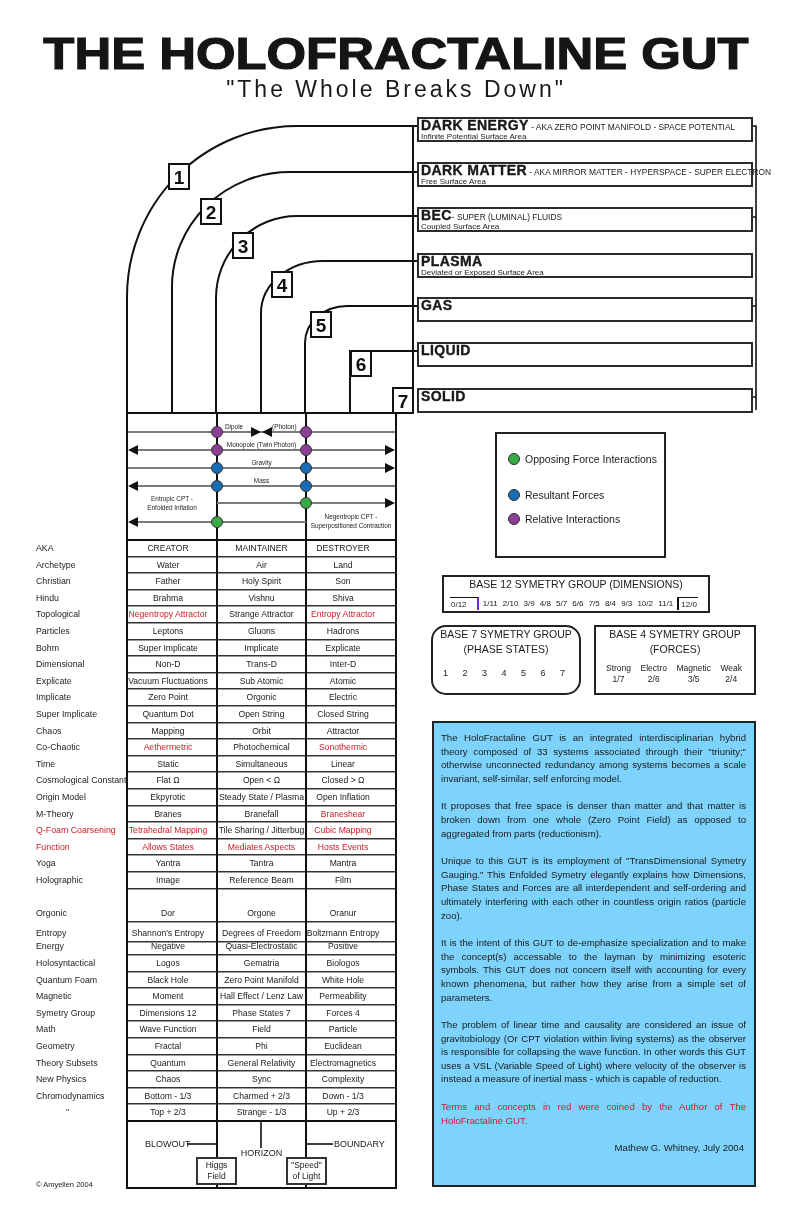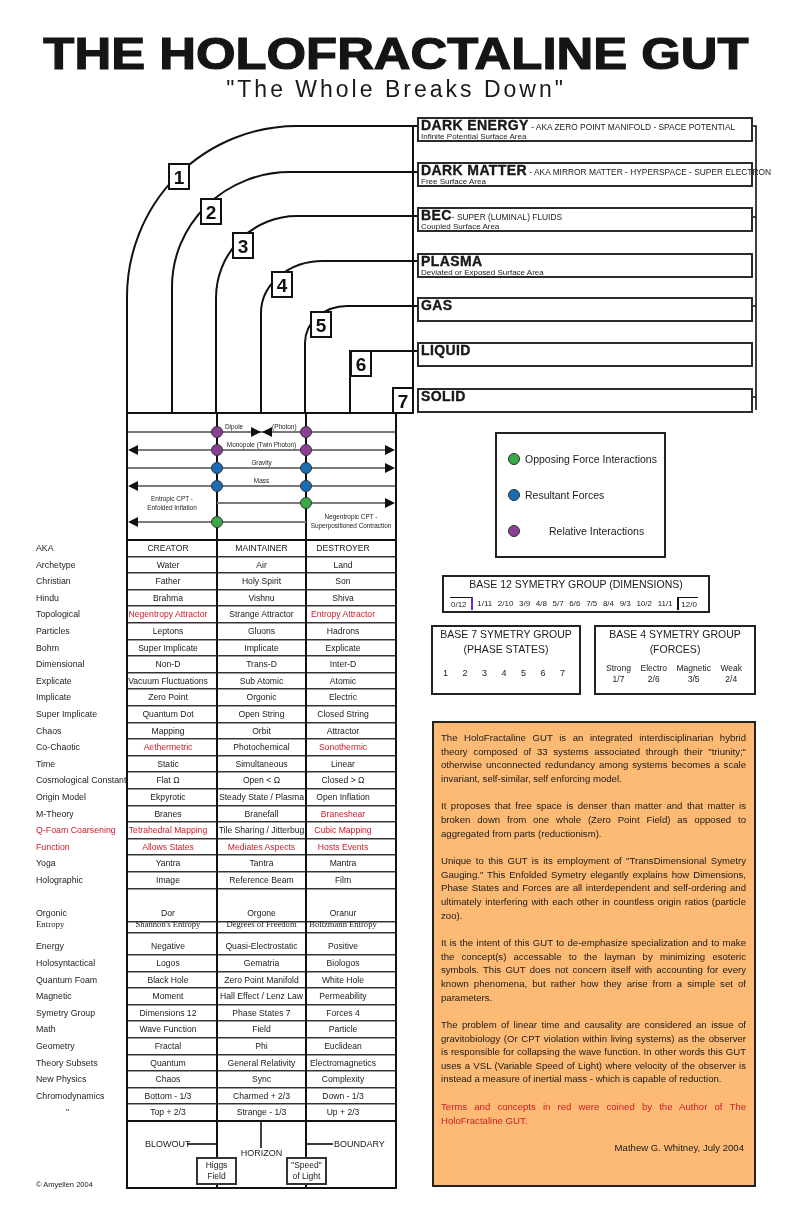--- a/index.html
+++ b/index.html
@@ -41,32 +41,32 @@
 
     #legend { position: absolute; left: 495px; top: 432px; width: 171px; height: 126px; border: 2px solid #222; background: #fff; }
     .legend-item { position: absolute; left: 11px; height: 14px; display: flex; align-items: center; font-size: 10.5px; white-space: nowrap; }
     .legend-dot { width: 12px; height: 12px; border-radius: 50%; border: 1px solid #333; margin-right: 5px; display: inline-block; }
 
     .gbox { position: absolute; border: 2px solid #222; background: #fff; }
     #base12 { left: 442px; top: 575px; width: 268px; height: 38px; }
     #base12 .b-title { position: absolute; top: 0; left: 0; right: 0; text-align: center; font-size: 10.5px; line-height: 14px; white-space: nowrap; }
     #base12 .b-values { position: absolute; left: 6px; right: 10px; top: 20px; display: flex; justify-content: space-between; font-size: 8px; line-height: 11px; }
     .b12v { padding: 1px 1px 0; white-space: nowrap; }
-    .b12v.first { border-top: 1.5px solid #111; border-right: 2px solid #6d28d9; padding-right: 4px; }
+    .b12v.first { border-top: 1.5px solid #111; border-right: 2px solid #6d28d9; padding-right: 10px; }
     .b12v.last { border-top: 1.5px solid #111; border-left: 2px solid #111; padding-left: 2px; }
 
-    #base7 { left: 431px; top: 625px; width: 150px; height: 70px; }
+    #base7 { left: 431px; top: 625px; width: 150px; height: 70px; border-radius: 15px; }
     #base4 { left: 594px; top: 625px; width: 162px; height: 70px; }
     .gt { position: absolute; left: 0; right: 0; text-align: center; font-size: 10.5px; line-height: 15px; white-space: nowrap; }
     .gt.t1 { top: 0; } .gt.t2 { top: 15px; }
     #base7 .digits { position: absolute; left: 10px; width: 122px; top: 40px; display: flex; justify-content: space-between; font-size: 9px; line-height: 12px; }
     #base4 .forces { position: absolute; left: 10px; right: 12px; top: 36px; display: flex; justify-content: space-between; font-size: 8.5px; line-height: 11px; }
     .force { text-align: center; white-space: nowrap; }
 
-    #desc { position: absolute; left: 432px; top: 721px; width: 324px; height: 466px; border: 2px solid #222; padding: 8px 8px 0 7px; background: #fdba74; }
+    #desc { position: absolute; left: 432px; top: 721px; width: 324px; height: 466px; border: 2px solid #222; padding: 8px 8px 0 7px; background: #7dd3fc; }
     #desc p { font-size: 9.6px; line-height: 13.6px; text-align: justify; margin-bottom: 14px; color: #1a1a1a; }
     #desc p.note { color: var(--coined); }
     #desc p.sig { text-align: right; padding-right: 2px; }
 
     #copyright { left: 36px; top: 1180px; font-size: 7.5px; line-height: 10px; white-space: nowrap; }
   </style>
 </head>
 <body style="--coined: #c8202a;">
 
 <div id="title" class="abs">THE HOLOFRACTALINE GUT</div>
@@ -220,21 +220,21 @@
       <span class="tcell c2">Mantra</span>
       <div class="tdiv"></div>
     </div>
     <div class="trow" style="top: 365.2px;">
       <span class="tlabel">Orgonic</span>
       <span class="tcell c0">Dor</span>
       <span class="tcell c1">Orgone</span>
       <span class="tcell c2">Oranur</span>
       <div class="tdiv"></div>
     </div>
-    <div class="trow" style="top: 376px; font-family: Liberation Serif, serif;">
+    <div class="trow" style="top: 385px;">
       <span class="tlabel">Entropy</span>
       <span class="tcell c0">Shannon's Entropy</span>
       <span class="tcell c1">Degrees of Freedom</span>
       <span class="tcell c2">Boltzmann Entropy</span>
       <div class="tdiv"></div>
     </div>
     <div class="trow" style="top: 398.4px;">
       <span class="tlabel">Energy</span>
       <span class="tcell c0">Negative</span>
       <span class="tcell c1">Quasi-Electrostatic</span>
@@ -453,21 +453,21 @@
 
 <div id="legend">
   <div class="legend-item" style="top:18px;">
     <span class="legend-dot" style="background: rgb(58, 168, 69);"></span>
     <span>Opposing Force Interactions</span>
   </div>
   <div class="legend-item" style="top:54px;">
     <span class="legend-dot" style="background: rgb(26, 109, 181);"></span>
     <span>Resultant Forces</span>
   </div>
-  <div class="legend-item" style="top:90px;gap:24px;">
+  <div class="legend-item" style="top:78px;">
     <span class="legend-dot" style="background: rgb(141, 62, 150);"></span>
     <span>Relative Interactions</span>
   </div>
 </div>
 
 <div id="base12" class="gbox">
   <div class="b-title">BASE 12 SYMETRY GROUP (DIMENSIONS)</div>
   <div class="b-values" id="b12values">
       <span class="b12v first">0/12</span>
       <span class="b12v">1/11</span>

